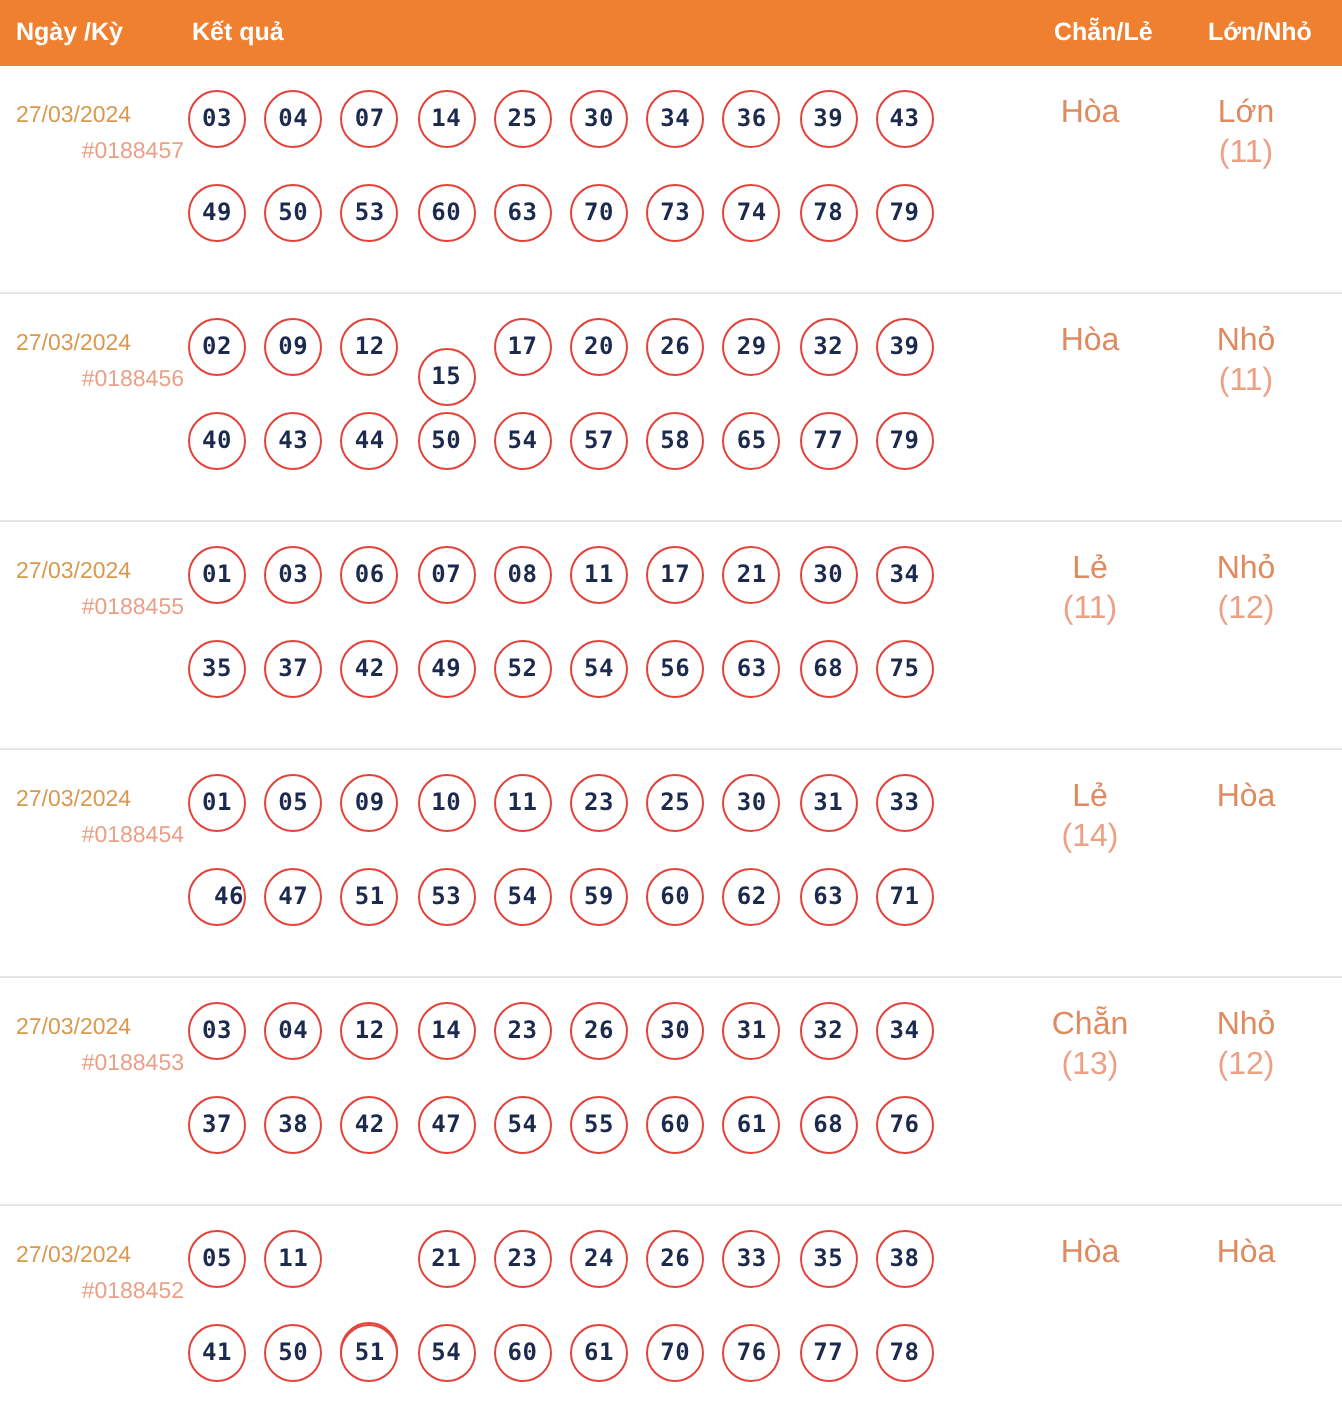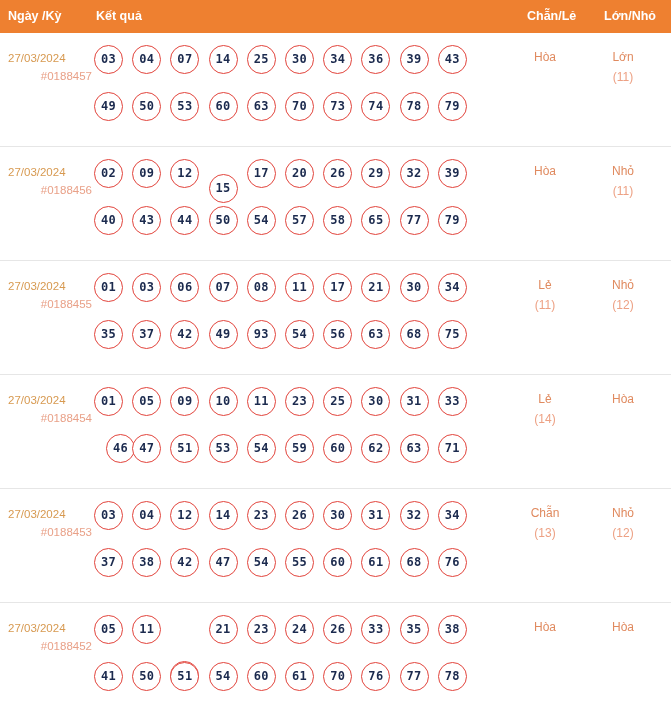--- a/index.html
+++ b/index.html
@@ -87,21 +87,21 @@
     line-height: 26.2px;
     text-align: center;
     letter-spacing: 0.3px;
     font-family: "DejaVu Sans Mono", "Liberation Mono", monospace;
   }
 
   .cell-oe, .cell-bs {
     position: absolute;
     top: 14px;
     text-align: center;
-    font-size: 12px;
+    font-size: 16px;
     line-height: 20px;
     color: #e89070;
     white-space: nowrap;
   }
   .cell-oe { left: 514px; width: 62px; }
   .cell-bs { left: 592px; width: 62px; }
   .cell-oe .lbl, .cell-bs .lbl { display: block; color: #e08a5f; }
   .cell-oe .cnt, .cell-bs .cnt { display: block; color: #eda184; }
   .cnt:empty { display: none; }
 </style>
@@ -212,21 +212,21 @@
             <div class="ball" style="left: 229.2px;">17</div>
             <div class="ball" style="left: 267.4px;">21</div>
             <div class="ball" style="left: 305.6px;">30</div>
             <div class="ball" style="left: 343.8px;">34</div>
           </div>
           <div class="ball-row">
             <div class="ball" style="left: 0px;">35</div>
             <div class="ball" style="left: 38.2px;">37</div>
             <div class="ball" style="left: 76.4px;">42</div>
             <div class="ball" style="left: 114.6px;">49</div>
-            <div class="ball" style="left: 152.8px;">93</div>
+            <div class="ball" style="left: 152.8px;">52</div>
             <div class="ball" style="left: 191px;">54</div>
             <div class="ball" style="left: 229.2px;">56</div>
             <div class="ball" style="left: 267.4px;">63</div>
             <div class="ball" style="left: 305.6px;">68</div>
             <div class="ball" style="left: 343.8px;">75</div>
           </div>
         </div>
         <div class="cell-oe">
           <span class="lbl">Lẻ</span>
           <span class="cnt">(11)</span>
@@ -248,21 +248,21 @@
             <div class="ball" style="left: 76.4px;">09</div>
             <div class="ball" style="left: 114.6px;">10</div>
             <div class="ball" style="left: 152.8px;">11</div>
             <div class="ball" style="left: 191px;">23</div>
             <div class="ball" style="left: 229.2px;">25</div>
             <div class="ball" style="left: 267.4px;">30</div>
             <div class="ball" style="left: 305.6px;">31</div>
             <div class="ball" style="left: 343.8px;">33</div>
           </div>
           <div class="ball-row">
-            <div class="ball" style="left: 12px;">46</div>
+            <div class="ball" style="left: 0px; text-align: right;">46</div>
             <div class="ball" style="left: 38.2px;">47</div>
             <div class="ball" style="left: 76.4px;">51</div>
             <div class="ball" style="left: 114.6px;">53</div>
             <div class="ball" style="left: 152.8px;">54</div>
             <div class="ball" style="left: 191px;">59</div>
             <div class="ball" style="left: 229.2px;">60</div>
             <div class="ball" style="left: 267.4px;">62</div>
             <div class="ball" style="left: 305.6px;">63</div>
             <div class="ball" style="left: 343.8px;">71</div>
           </div>

